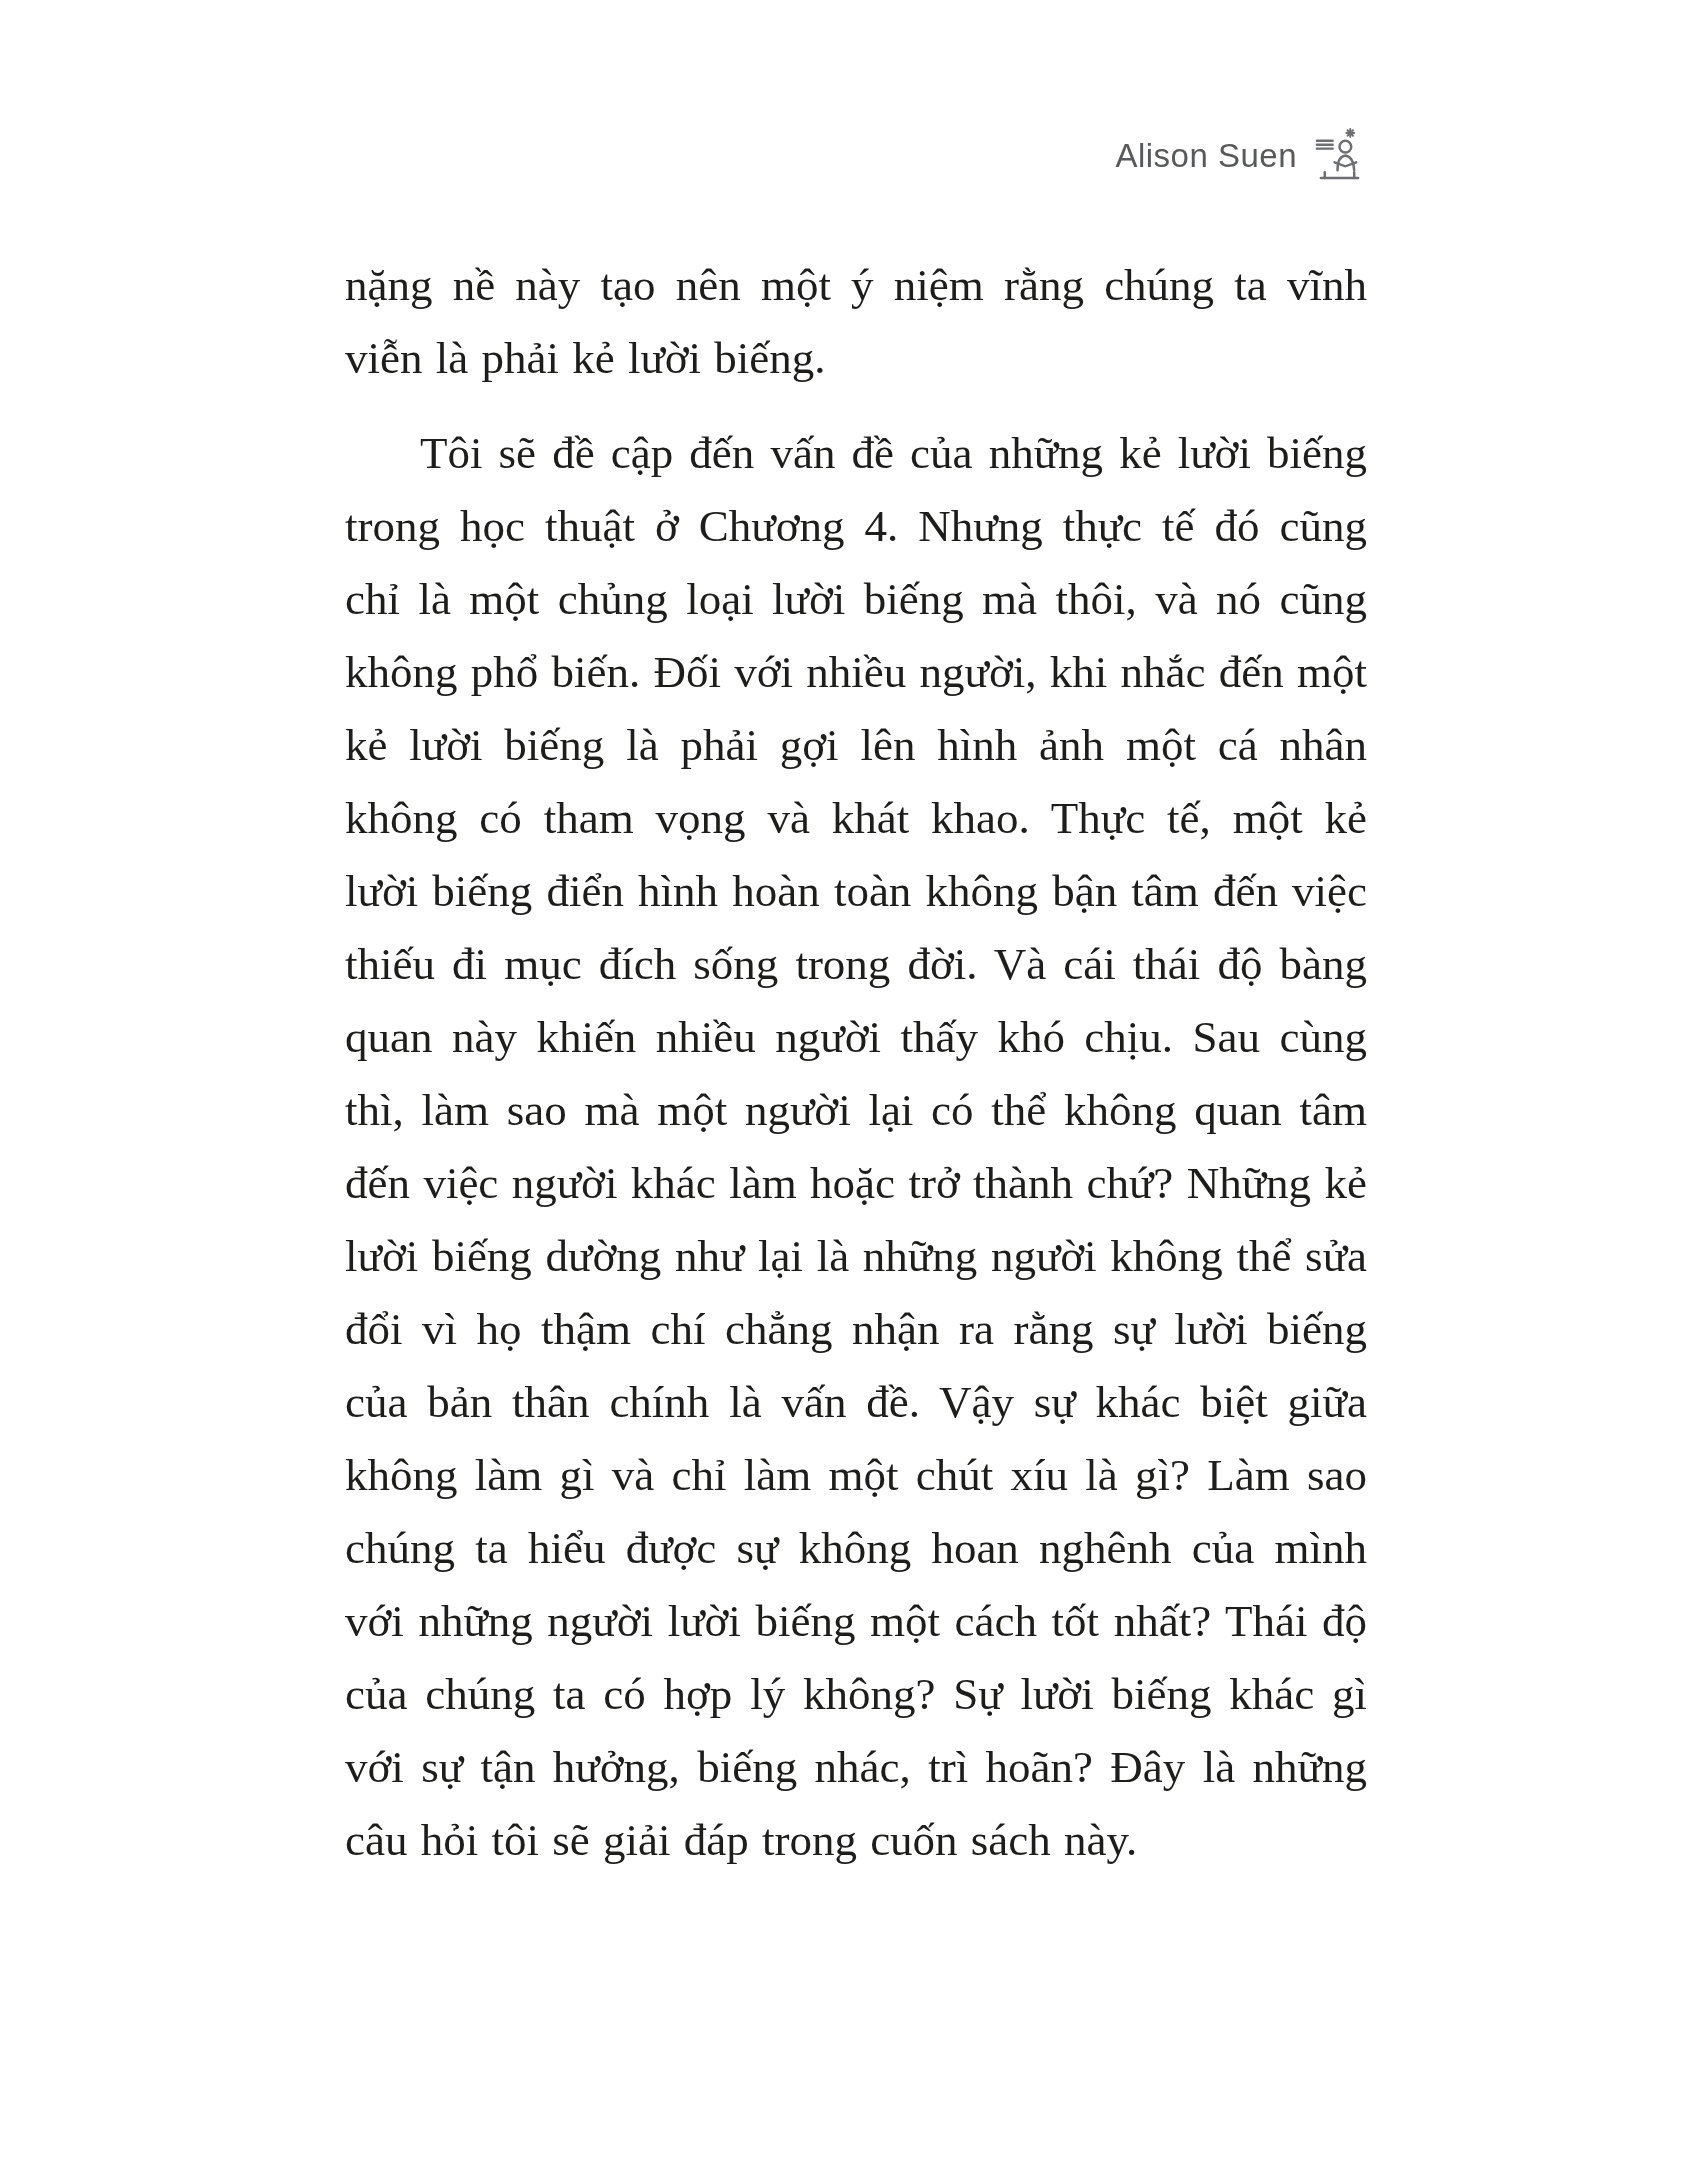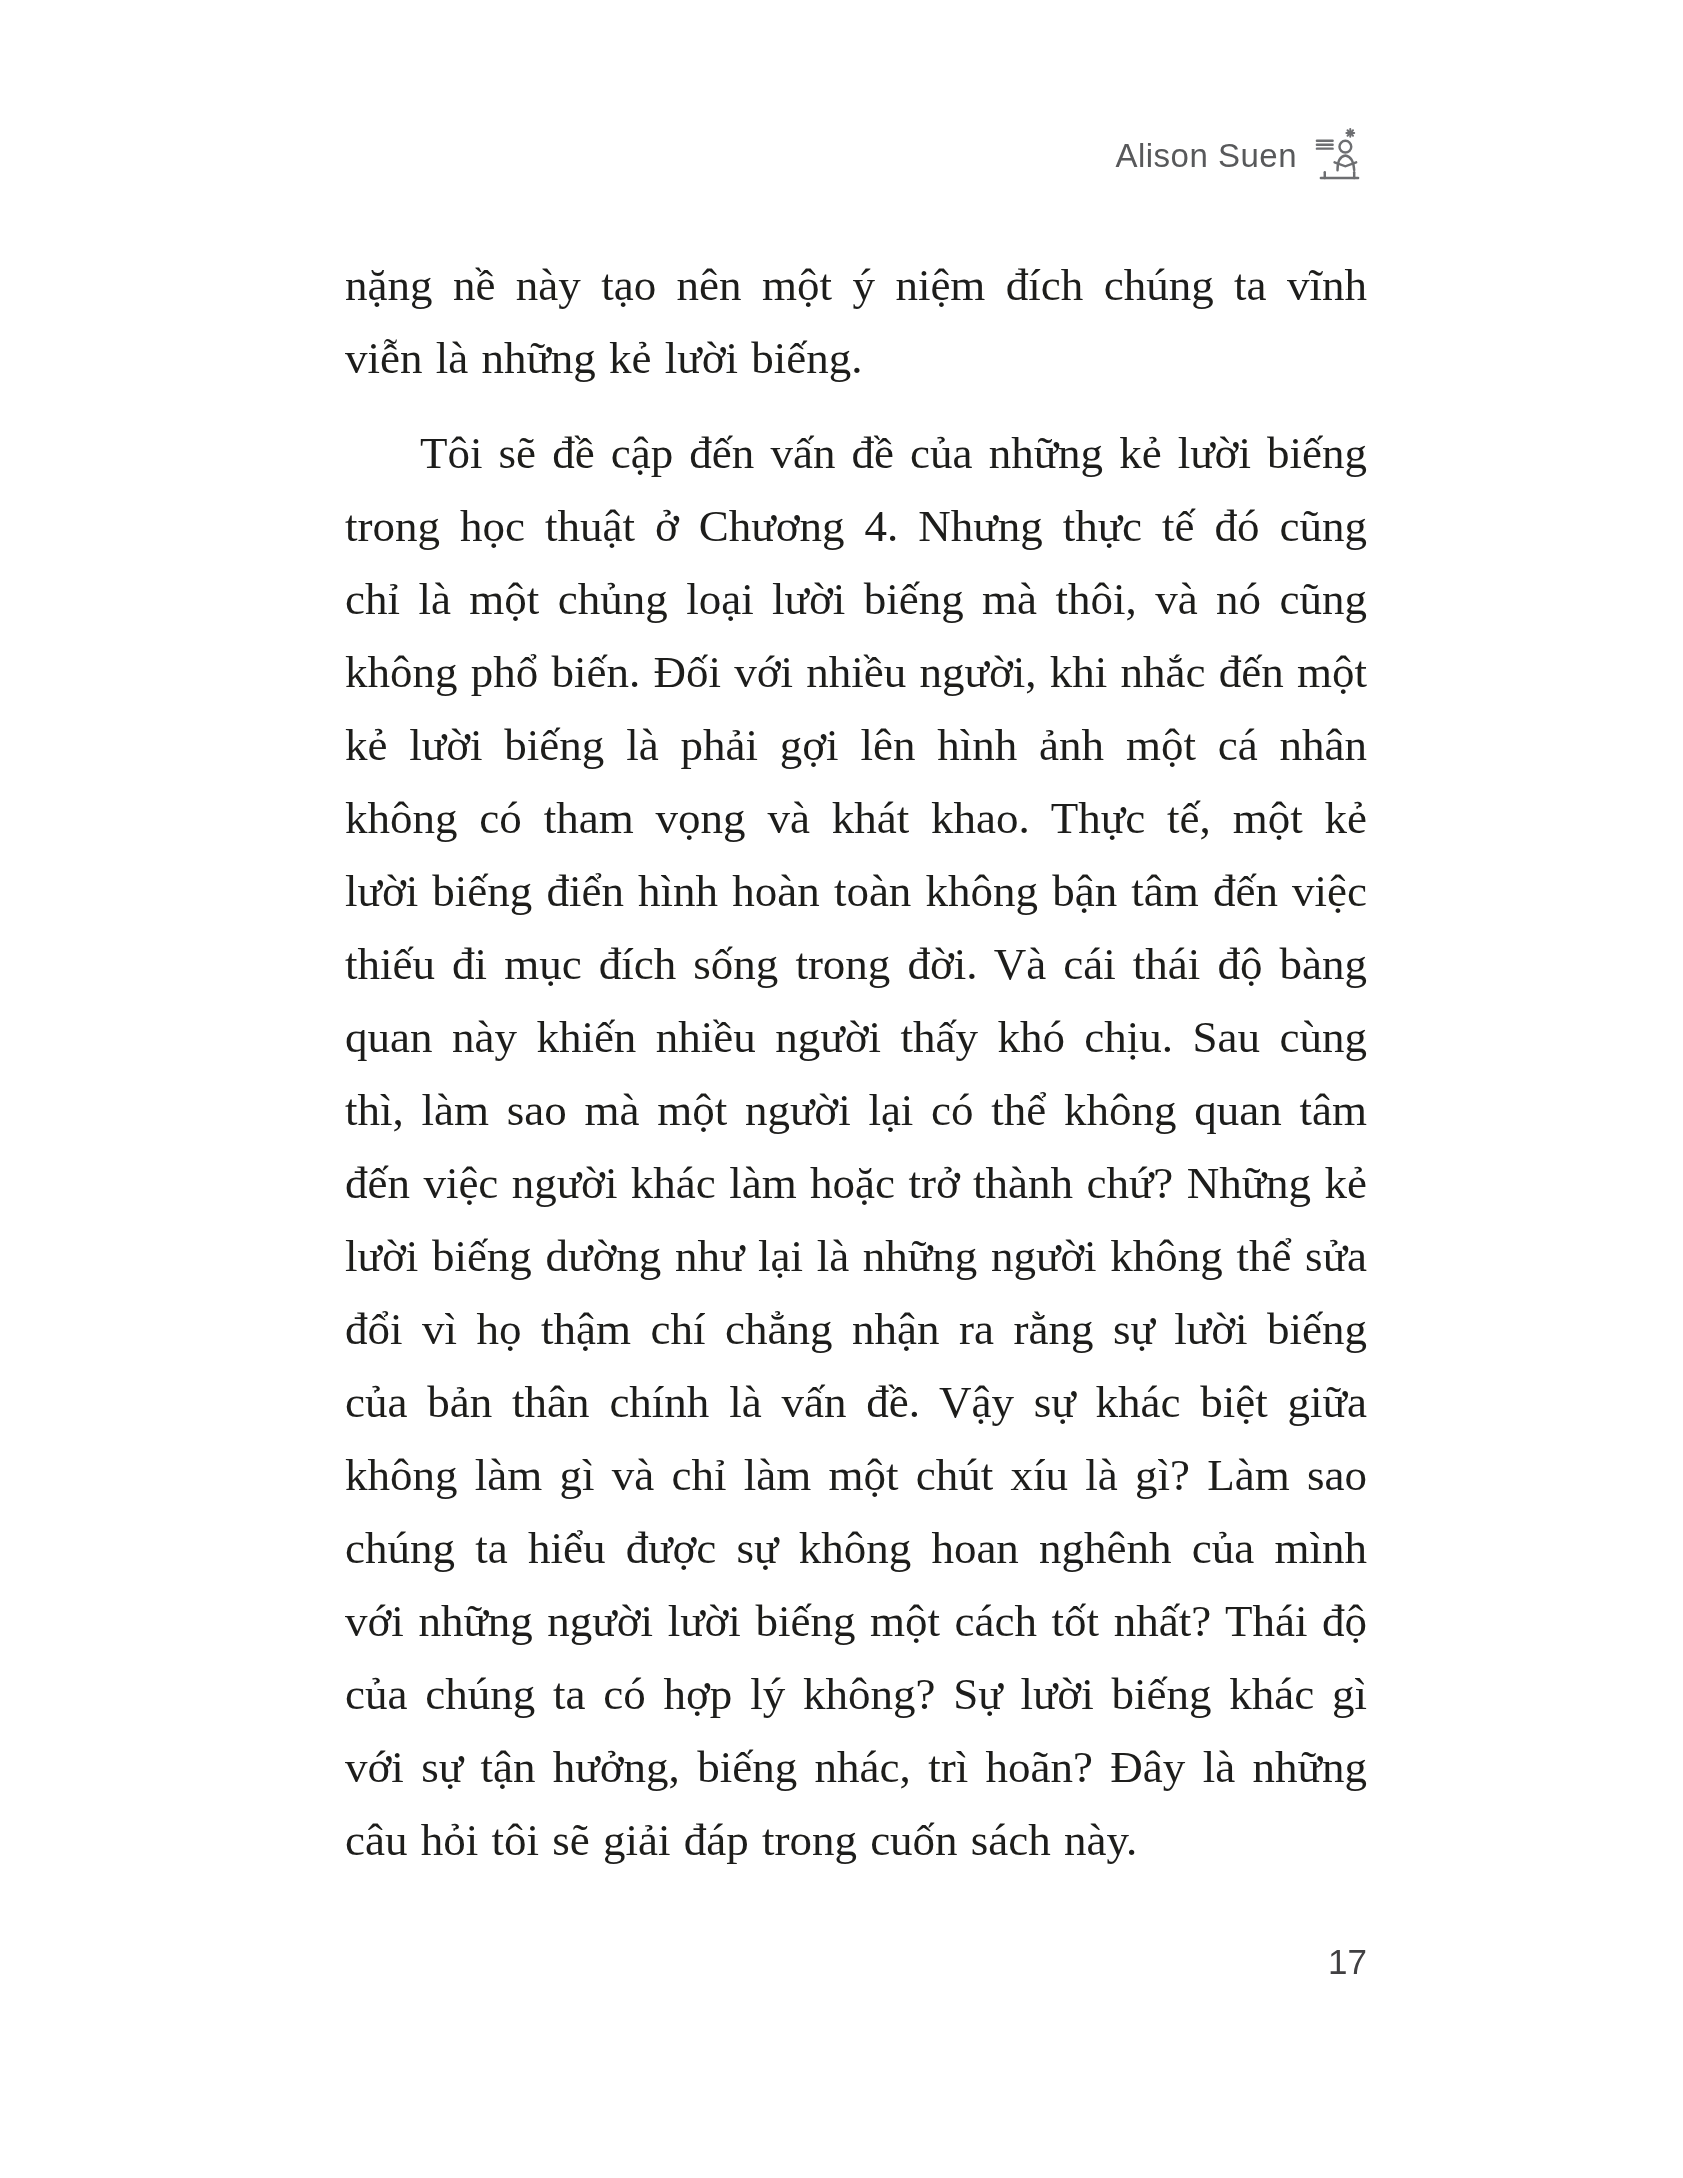--- a/index.html
+++ b/index.html
@@ -92,20 +92,19 @@
 
           <line x1="8" y1="52" x2="46" y2="52"></line>
           <line x1="12" y1="46" x2="12" y2="52"></line>
           <line x1="42" y1="46" x2="42" y2="52"></line>
         </g>
       </svg>
     </span>
   </div>
 
   <div class="content">
-    <p>nặng nề này tạo nên một ý niệm đích chúng ta vĩnh viễn là những kẻ lười biếng.</p>
+    <p>nặng nề này tạo nên một ý niệm rằng chúng ta vĩnh viễn là phải kẻ lười biếng.</p>
     <p class="indented">Tôi sẽ đề cập đến vấn đề của những kẻ lười biếng trong học thuật ở Chương 4. Nhưng thực tế đó cũng chỉ là một chủng loại lười biếng mà thôi, và nó cũng không phổ biến. Đối với nhiều người, khi nhắc đến một kẻ lười biếng là phải gợi lên hình ảnh một cá nhân không có tham vọng và khát khao. Thực tế, một kẻ lười biếng điển hình hoàn toàn không bận tâm đến việc thiếu đi mục đích sống trong đời. Và cái thái độ bàng quan này khiến nhiều người thấy khó chịu. Sau cùng thì, làm sao mà một người lại có thể không quan tâm đến việc người khác làm hoặc trở thành chứ? Những kẻ lười biếng dường như lại là những người không thể sửa đổi vì họ thậm chí chẳng nhận ra rằng sự lười biếng của bản thân chính là vấn đề. Vậy sự khác biệt giữa không làm gì và chỉ làm một chút xíu là gì? Làm sao chúng ta hiểu được sự không hoan nghênh của mình với những người lười biếng một cách tốt nhất? Thái độ của chúng ta có hợp lý không? Sự lười biếng khác gì với sự tận hưởng, biếng nhác, trì hoãn? Đây là những câu hỏi tôi sẽ giải đáp trong cuốn sách này.</p>
   </div>
 
-  <div class="page-number">17</div>
 
 </div>
 
 
 </body></html>

